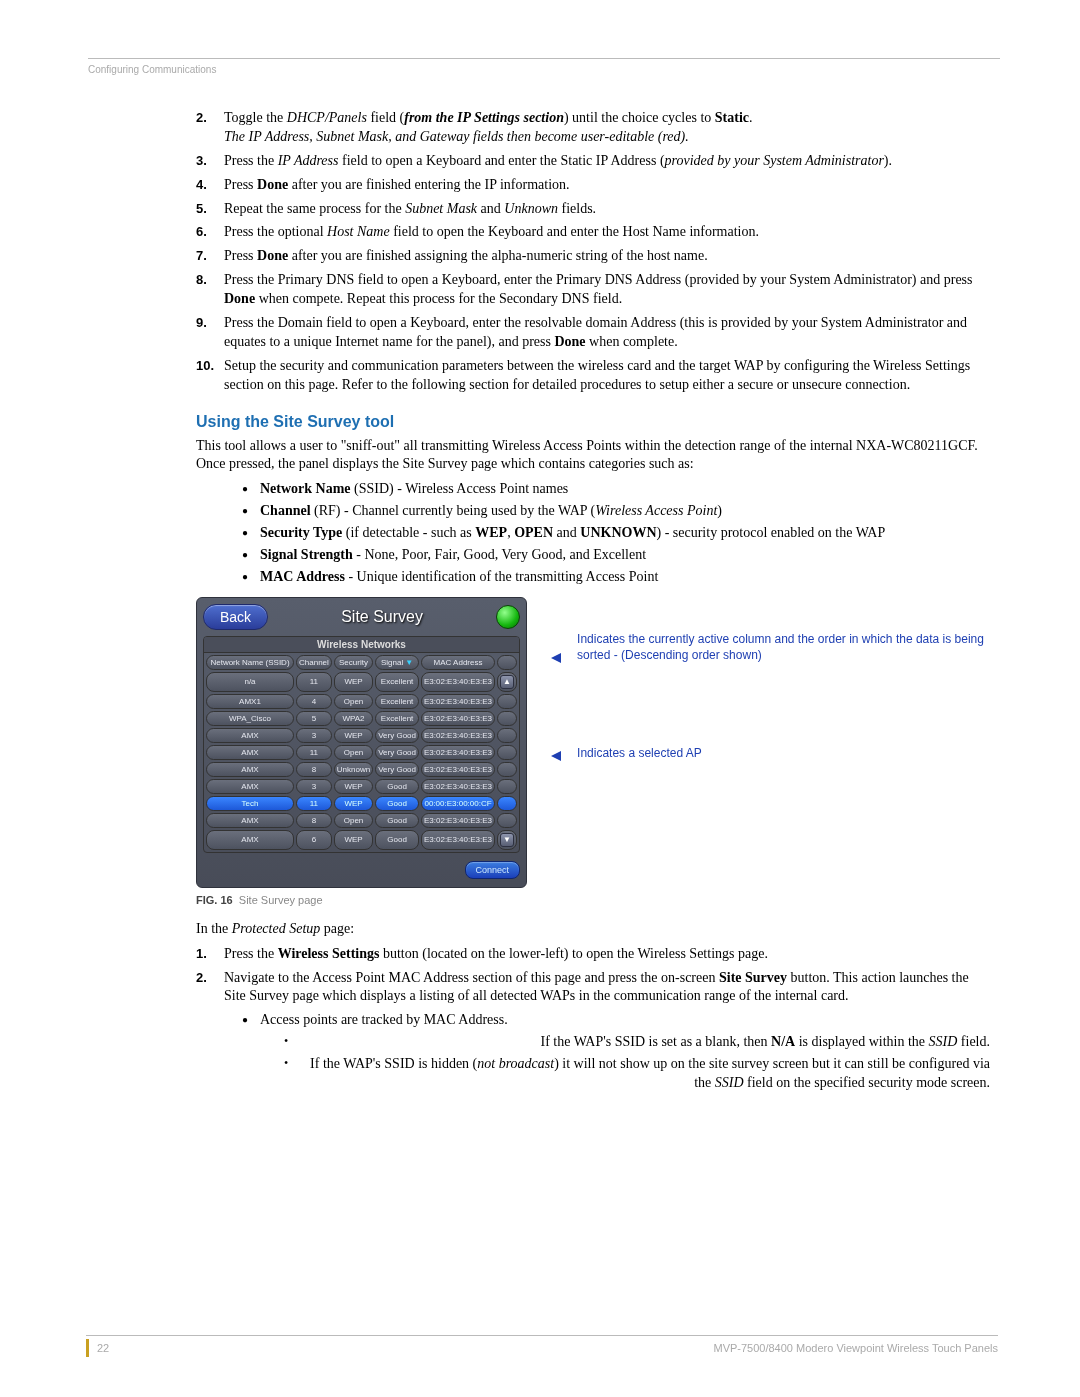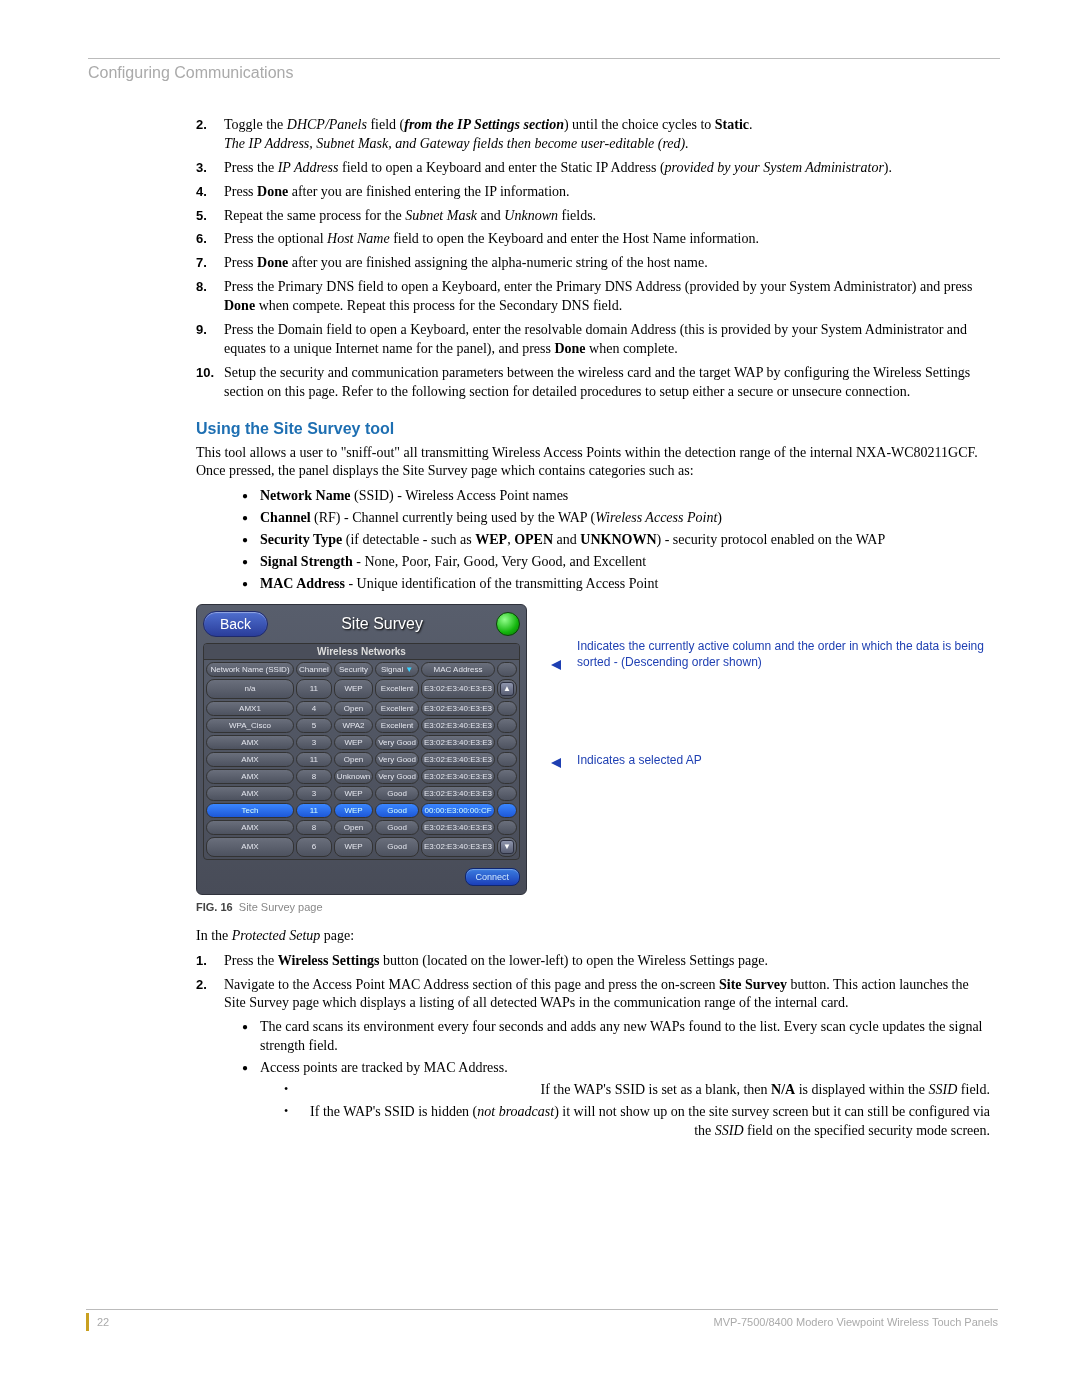--- a/index.html
+++ b/index.html
@@ -18,21 +18,21 @@
     box-sizing: border-box;
     padding: 58px 80px 0 88px;
   }
   .top-rule {
     border-top: 1px solid #bbb;
     height: 1px;
     margin-bottom: 4px;
   }
   .hdr {
     font-family: Arial, Helvetica, sans-serif;
-    font-size: 16px;
+    font-size: 10px;
     color: #aaa;
     margin-bottom: 34px;
   }
   .body-col {
     padding-left: 108px;
     padding-right: 10px;
   }
   ol.numlist {
     list-style: none;
     margin: 0;
@@ -260,21 +260,21 @@
     font-size: 11px;
     color: #888;
     margin: 6px 0 14px 0;
   }
   .fig-caption b { color: #444; }
   
   .footer {
     position: absolute;
     left: 86px;
     right: 82px;
-    bottom: 66px;
+    bottom: 40px;
   }
   .foot-rule {
     border-top: 1px solid #bbb;
     margin-bottom: 3px;
   }
   .foot-row {
     display: flex;
     justify-content: space-between;
     font-family: Arial, Helvetica, sans-serif;
     font-size: 11px;
@@ -484,21 +484,20 @@
           <span class="num">1.</span>
           <span class="litext">Press the <b>Wireless Settings</b> button (located on the lower-left) to open the Wireless Settings page.</span>
         </li>
         <li>
           <span class="num">2.</span>
           <span class="litext">Navigate to the Access Point MAC Address section of this page and press the on-screen <b>Site Survey</b> button. This action launches the Site Survey page which displays a listing of all detected WAPs in the communication range of the internal card.</span>
         </li>
       </ol>
 
     <ul class="bullets" id="bullets-c" style="margin-top:0">
-        <li>The card scans its environment every four seconds and adds any new WAPs found to the list. Every scan cycle updates the signal strength field.</li>
         <li>Access points are tracked by MAC Address.<ul class="sub-bullets">
             <li>If the WAP's SSID is set as a blank, then <b>N/A</b> is displayed within the <span class="italic">SSID</span> field.</li>
             <li>If the WAP's SSID is hidden (<span class="italic">not broadcast</span>) it will not show up on the site survey screen but it can still be configured via the <span class="italic">SSID</span> field on the specified security mode screen.</li>
           </ul></li>
       </ul>
   </div>
 
   <div class="footer">
     <div class="foot-rule"></div>
     <div class="foot-row">

